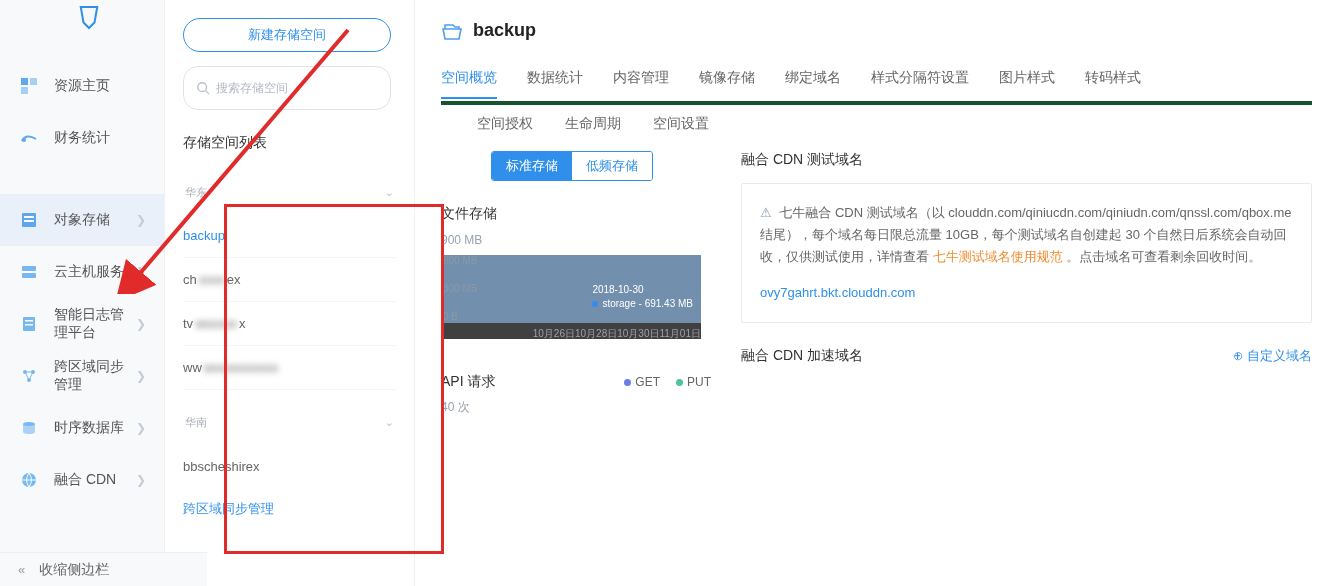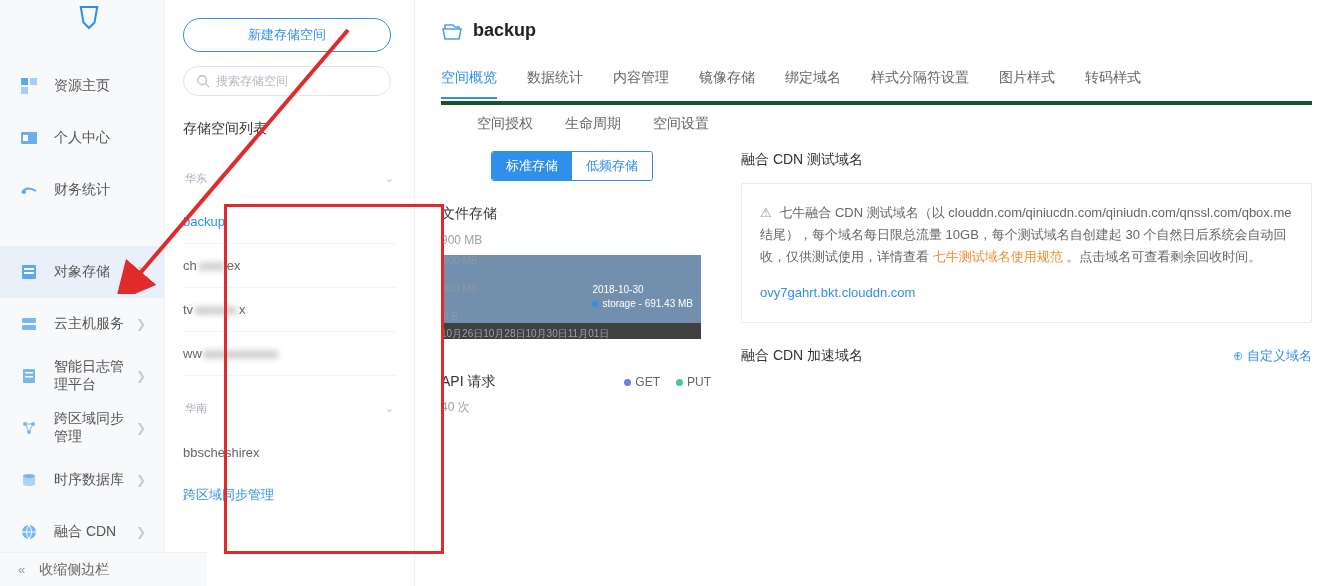--- a/index.html
+++ b/index.html
@@ -81,21 +81,21 @@
   border-radius: 17px;
   font-size: 13px;
   cursor: pointer;
   display: flex;
   align-items: center;
   justify-content: center;
   margin-bottom: 14px;
 }
 .search-box {
   width: 208px;
-  height: 30px;
+  height: 44px;
   border: 1px solid #dfe4ea;
   border-radius: 15px;
   display: flex;
   align-items: center;
   padding: 0 12px;
   color: #b3bac4;
   margin-bottom: 24px;
 }
 .search-box svg { width: 14px; height: 14px; margin-right: 6px; }
 .search-text { font-size: 12px; color: #b3bac4; }
@@ -238,21 +238,21 @@
   display: inline-block;
   width: 6px; height: 6px; border-radius: 3px;
   background: #2f8fea; margin-right: 4px;
   vertical-align: middle;
 }
 .chart-axis {
   position: absolute;
   bottom: -2px;
   left: 0; right: 0;
   display: flex;
-  justify-content: flex-start;
+  justify-content: flex-end;
   font-size: 10px;
   color: #9aa2ad;
 }
 
 .api-row {
   display: flex;
   align-items: center;
   justify-content: space-between;
   margin-top: 34px;
 }
@@ -303,29 +303,20 @@
     <div class="nav-section">
       <div class="nav-item">
         <span class="nav-icon">
           <svg width="18" height="18" viewBox="0 0 18 18">
               <rect x="1" y="1" width="7" height="7" fill="#4f9fee"></rect>
               <rect x="10" y="1" width="7" height="7" fill="#9cccf5"></rect>
               <rect x="1" y="10" width="7" height="7" fill="#9cccf5"></rect>
             </svg>
         </span>
         <span class="nav-label">资源主页</span>
-      </div>
-      <div class="nav-item">
-        <span class="nav-icon">
-          <svg width="18" height="18" viewBox="0 0 18 18">
-              <rect x="1" y="3" width="16" height="12" rx="1" fill="#5aa6ee"></rect>
-              <rect x="3" y="6" width="5" height="6" fill="#fff"></rect>
-            </svg>
-        </span>
-        <span class="nav-label">个人中心</span>
       </div>
       <div class="nav-item">
         <span class="nav-icon">
           <svg width="18" height="18" viewBox="0 0 18 18">
               <path d="M2 12 Q6 4 16 10" stroke="#4f9fee" stroke-width="2" fill="none"></path>
               <circle cx="4" cy="11" r="2" fill="#4f9fee"></circle>
             </svg>
         </span>
         <span class="nav-label">财务统计</span>
       </div>

